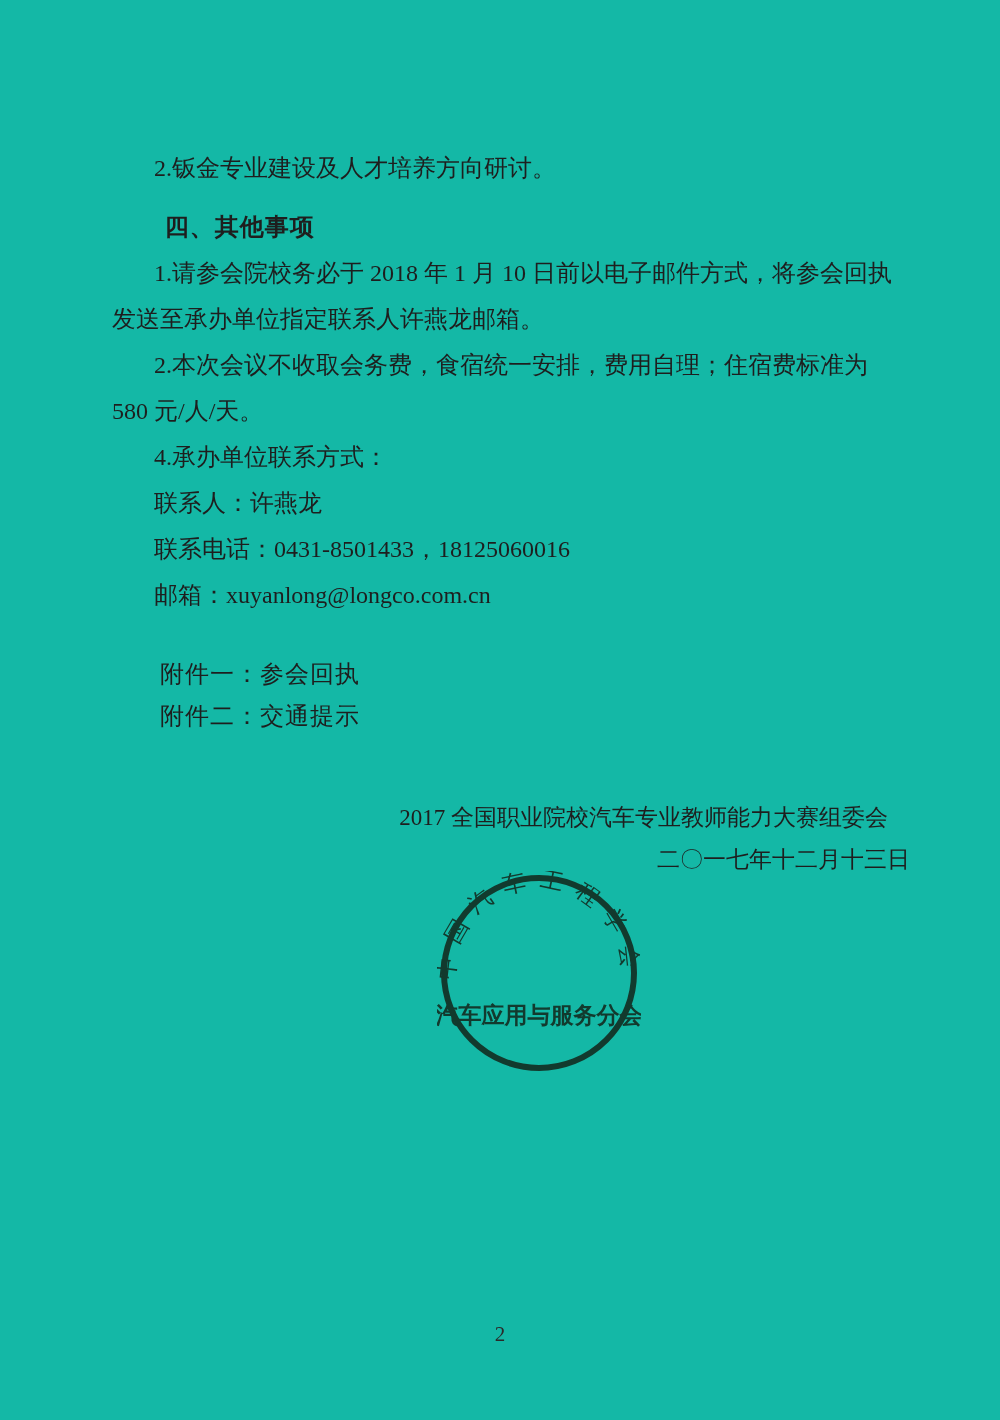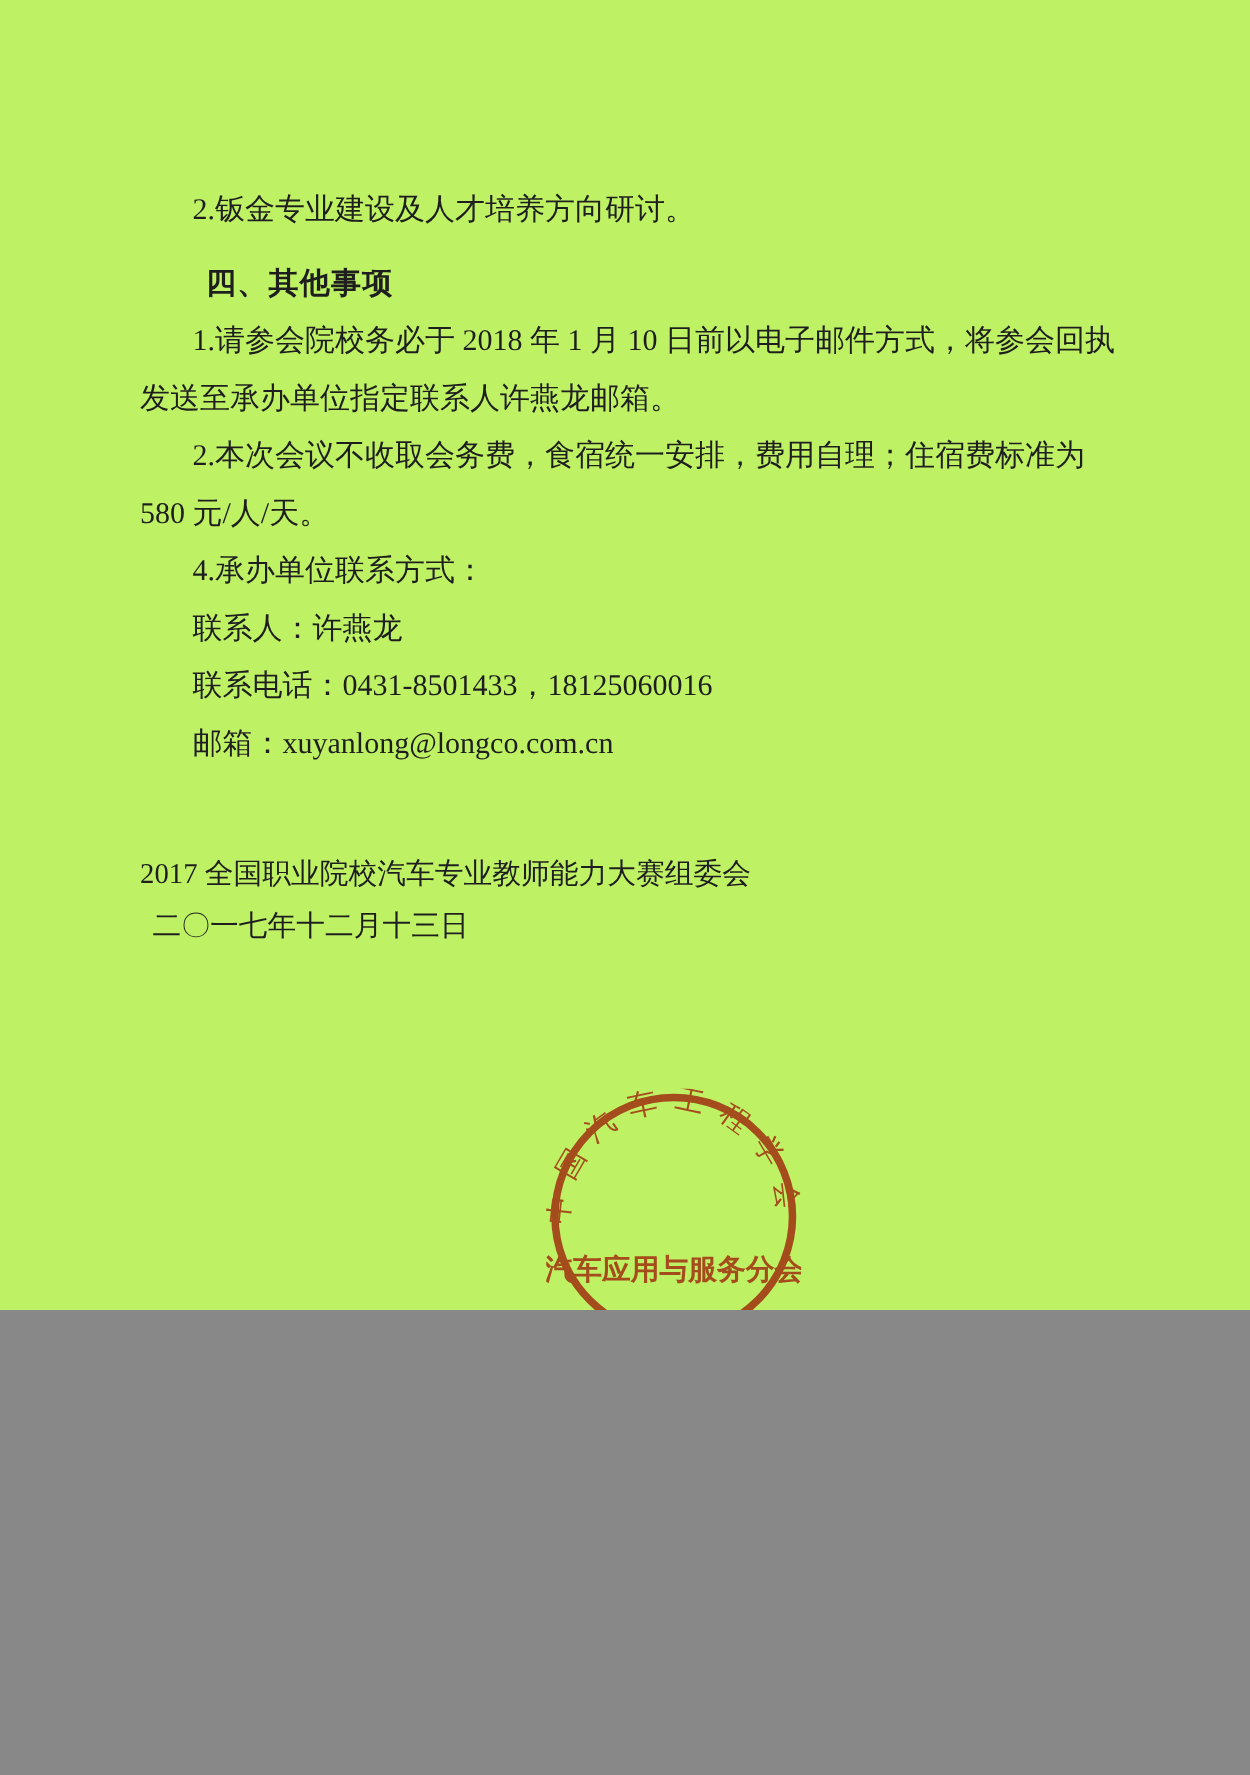--- a/index.html
+++ b/index.html
@@ -1,21 +1,21 @@
 <!DOCTYPE html>
 <html><head>
 <meta charset="utf-8">
 <style>
   * { margin:0; padding:0; box-sizing:border-box; }
   html,body { background:#888; }
   .page {
     position:relative;
-    width:1000px; height:1048px;
+    width:1000px; height:1420px;
     margin:0 auto;
-    background:#bef264;
+    background:#14b8a6;
     font-family:"Liberation Serif","DejaVu Serif",serif;
     color:#1e1e1e;
     overflow:hidden;
   }
   .content {
     position:absolute;
     left:112px; right:112px; top:145px;
   }
   .line {
     font-size:24px;
@@ -26,27 +26,27 @@
   .heading {
     font-weight:bold;
     margin-top:13px;
     text-indent:2.2em;
     letter-spacing:1px;
   }
   .attach-block { margin-top:35px; }
   .attach-block .line { line-height:42px; text-indent:2em; letter-spacing:1px; }
   .sig-block {
     margin-top:60px;
-    text-align:left;
+    text-align:right;
   }
   .sig-block .line {
     font-size:23px;
     line-height:42px;
   }
-  .shift { position:relative; left:10px; }
+  .shift { position:relative; left:22px; }
   .pagenum {
     position:absolute;
     left:0; right:0; top:1322px;
     text-align:center;
     font-size:21px;
     color:#2a2a2a;
   }
   .stamp {
     position:absolute;
     left:437px; top:871px;
@@ -79,20 +79,24 @@
       <div class="line">580 元/人/天。</div>
     </div>
 
 
     <div class="line ind">4.承办单位联系方式：</div>
 
     <div class="line ind">联系人：许燕龙</div>
     <div class="line ind">联系电话：0431-8501433，18125060016</div>
     <div class="line ind">邮箱：xuyanlong@longco.com.cn</div>
 
+    <div class="attach-block">
+      <div class="line">附件一：参会回执</div>
+      <div class="line">附件二：交通提示</div>
+    </div>
 
     <div class="sig-block">
       <div class="line">2017 全国职业院校汽车专业教师能力大赛组委会</div>
       <div class="line shift">二〇一七年十二月十三日</div>
     </div>
 
   </div>
 
   <svg class="stamp" viewBox="0 0 204 204" xmlns="http://www.w3.org/2000/svg">
     <circle cx="102" cy="102" r="95" fill="none" stroke-width="6" stroke="#d8382c"></circle>

